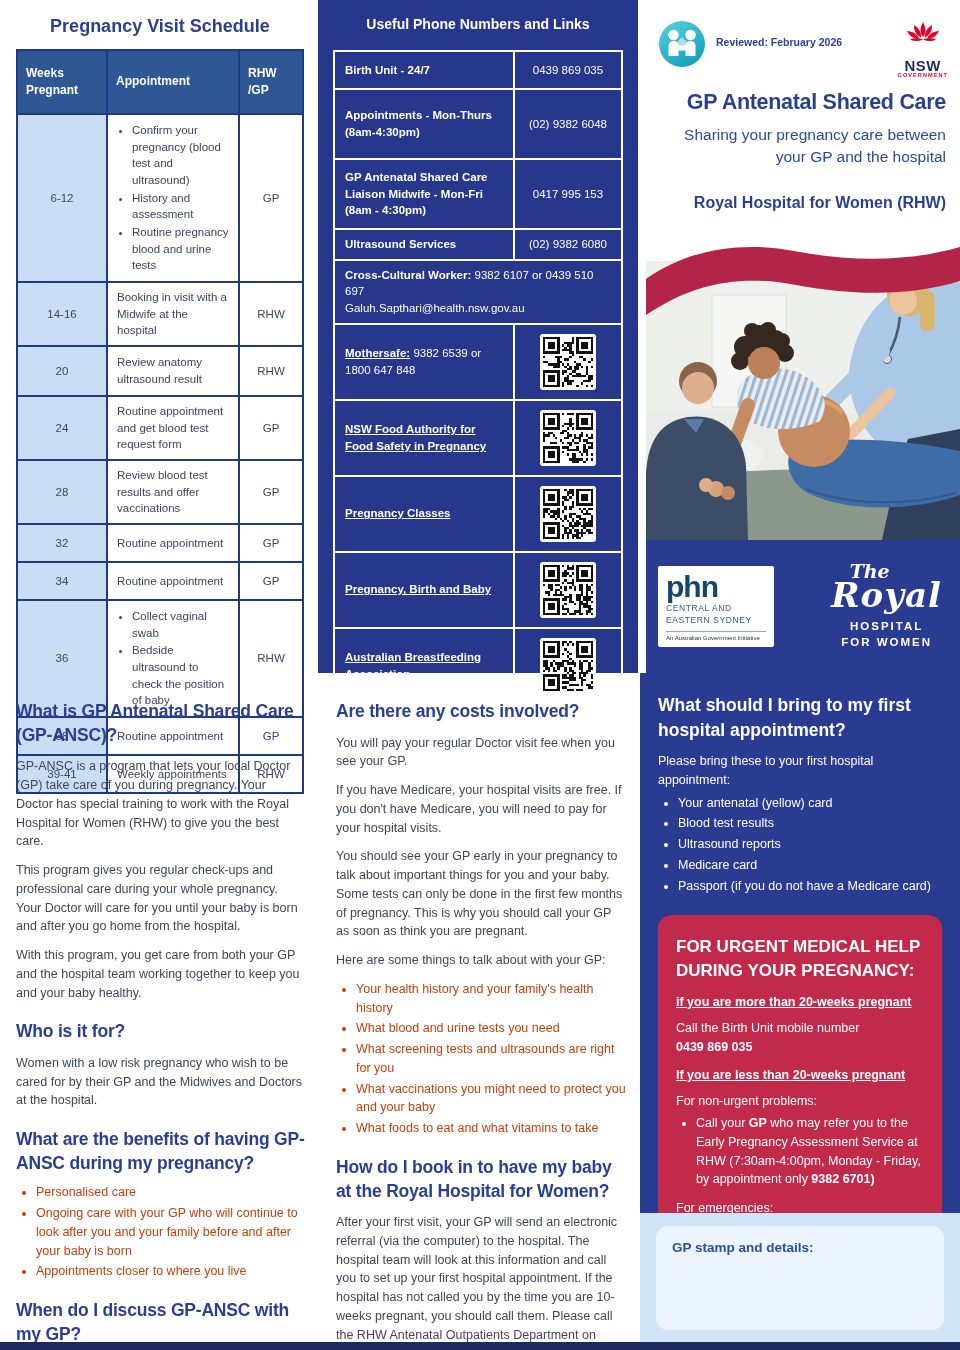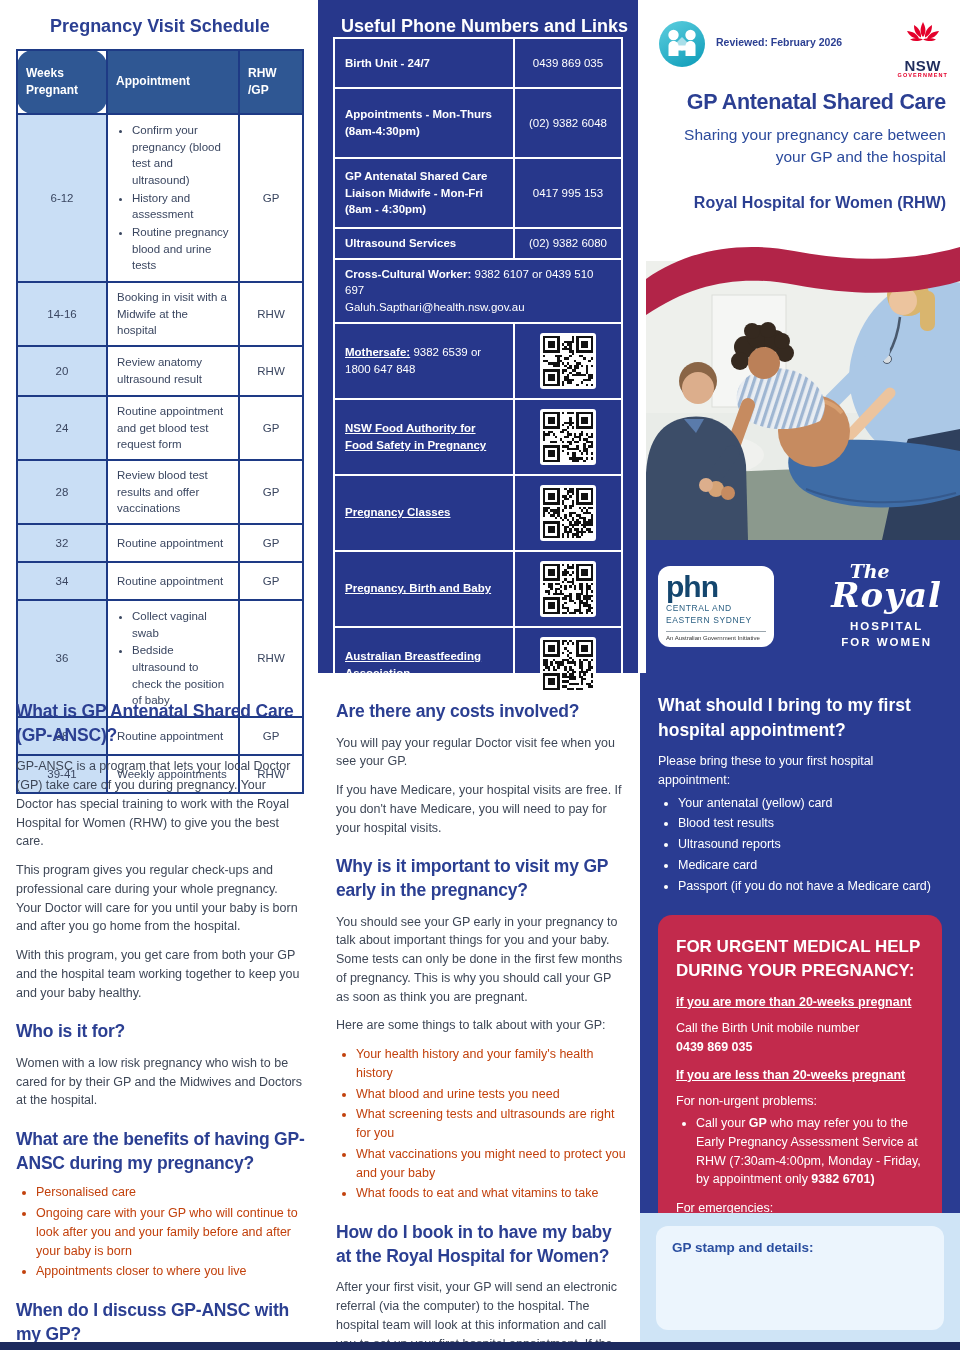--- a/index.html
+++ b/index.html
@@ -5,42 +5,42 @@
   html,body{margin:0;padding:0;background:#fff;}
   .page{position:relative;width:960px;height:1350px;background:#ffffff;overflow:hidden;
         font-family:"Liberation Sans",sans-serif;}
 
   
   .visit{position:absolute;left:16px;top:8px;width:288px;}
   .visit-title{font-size:18px;font-weight:bold;color:#2b3f92;text-align:center;margin:8px 0 12px;}
   .vtable{border-collapse:collapse;width:100%;table-layout:fixed;color:#3a4660;font-size:11.5px;line-height:1.45;}
   .vtable th,.vtable td{border:2px solid #1e3a85;vertical-align:middle;}
   .vtable th{background:#2f5793;color:#fff;font-size:12px;text-align:left;padding:6px 8px;height:50px;}
-  .vtable th.c1{width:72px;border-radius:16px;}.vtable th.c3{width:46px;}
+  .vtable th.c1{width:72px;}.vtable th.c3{width:46px;}
   .vtable td.wk{background:#c9def5;text-align:center;}
   .vtable td.ap{background:#fff;padding:6px 9px;}
   .vtable td.who{background:#fff;text-align:center;}
   .vtable ul{margin:0;padding-left:15px;}
   .vtable li{margin:1px 0;}
   .vtable tbody tr:nth-child(1){height:100px;}
   .vtable tbody tr:nth-child(2),.vtable tbody tr:nth-child(3){height:50px;}
   .vtable tbody tr:nth-child(4){height:52px;}
   .vtable tbody tr:nth-child(5){height:50px;}
   .vtable tbody tr:nth-child(6),.vtable tbody tr:nth-child(7){height:38px;}
   .vtable tbody tr:nth-child(8){height:66px;}
   .vtable tbody tr:nth-child(9),.vtable tbody tr:nth-child(10){height:38px;}
 
   
   .panel{position:absolute;left:318px;top:0;width:320px;height:673px;background:#27378b;color:#fff;}
-  .panel-title{font-size:18px;font-weight:bold;text-align:right;margin:16px 10px 0;}
+  .panel-title{font-size:14px;font-weight:bold;text-align:center;margin:16px 10px 18px;}
   .ptable{border-collapse:collapse;margin:0 auto;width:290px;font-size:11.5px;line-height:1.45;}
   .ptable td{border:2px solid #ffffff;padding:6px 10px;vertical-align:middle;}
   .ptable td.pl{width:158px;font-weight:bold;}
   .ptable td.pv{text-align:center;font-weight:normal;}
-  .ptable tr.r1{height:50px;}.ptable tr.r2{height:70px;}.ptable tr.r3{height:70px;}
+  .ptable tr.r1{height:38px;}.ptable tr.r2{height:70px;}.ptable tr.r3{height:70px;}
   .ptable tr.r4{height:30px;}.ptable tr.rx{height:50px;}.ptable tr.rl{height:64px;}
   .ptable .plink{font-weight:bold;text-decoration:underline;}
   .ptable .prest{font-weight:normal;}
   .qr{width:56px;height:56px;background:#fff;border-radius:3px;margin:3px auto;padding:3px;box-sizing:border-box;}
   .qr svg{display:block;width:100%;height:100%;shape-rendering:crispEdges;}
 
   
   .mast{position:absolute;left:646px;top:0;width:314px;height:673px;background:#fff;}
   .logo-row{position:absolute;top:20px;left:12px;right:12px;display:flex;align-items:flex-start;}
   .reviewed{font-size:10.5px;font-weight:bold;color:#2b3f92;margin:16px 0 0 10px;}
@@ -49,21 +49,21 @@
   .nsw-sub{font-size:5.5px;font-weight:bold;color:#e4002b;letter-spacing:1.1px;}
   .mast-title{position:absolute;top:90px;left:14px;right:14px;text-align:right;font-size:21.5px;
               letter-spacing:-0.3px;font-weight:bold;color:#2b3f92;white-space:nowrap;}
   .mast-sub{position:absolute;top:124px;left:36px;right:14px;text-align:right;font-size:15.5px;
             color:#2b4a9c;line-height:1.4;}
   .mast-hosp{position:absolute;top:194px;left:14px;right:14px;text-align:right;font-size:16px;
              font-weight:bold;color:#2b3f92;}
   .photo{position:absolute;top:233px;left:0;width:314px;height:307px;}
   .band{position:absolute;top:540px;left:0;right:0;height:133px;background:#2a3c92;
         display:flex;align-items:center;justify-content:space-between;padding:0 12px;box-sizing:border-box;}
-  .phn-card{width:116px;background:#fff;border-radius:12px;padding:8px 8px 6px;box-sizing:border-box;}
+  .phn-card{width:116px;background:#fff;border-radius:2px;padding:8px 8px 6px;box-sizing:border-box;}
   .phn-word{font-size:30px;font-weight:bold;color:#14466e;line-height:0.85;letter-spacing:-1px;}
   .phn-region{font-size:8.5px;color:#2a5f82;letter-spacing:0.6px;margin-top:4px;line-height:1.35;}
   .phn-sep{border-top:1px solid #9aa5ad;margin:5px 0 3px;}
   .phn-tag{font-size:6px;color:#333;}
   .royal{color:#fff;text-align:center;margin-right:6px;}
   .royal-script{font-family:"DejaVu Serif",serif;font-style:italic;font-weight:bold;line-height:0.9;}
   .royal-the{font-size:19px;display:block;margin-right:34px;}
   .royal-name{font-size:34px;display:block;letter-spacing:1px;}
   .royal-caps{font-size:11.5px;font-weight:bold;letter-spacing:2px;margin-top:8px;line-height:1.4;}
 
@@ -1444,21 +1444,20 @@
       <li>Appointments closer to where you live</li>
     </ul>
     <div class="h-sec">When do I discuss GP-ANSC with my GP?</div>
 
   </div>
 
   <div class="b-mid">
     <div class="h-sec first">Are there any costs involved?</div>
     <p class="body-p">You will pay your regular Doctor visit fee when you see your GP.</p>
     <p class="body-p">If you have Medicare, your hospital visits are free. If you don't have Medicare, you will need to pay for your hospital visits.</p>
-    <div class="h-sec">Why is it important to visit my GP early in the pregnancy?</div>
     <p class="body-p">You should see your GP early in your pregnancy to talk about important things for you and your baby. Some tests can only be done in the first few months of pregnancy. This is why you should call your GP as soon as think you are pregnant.</p>
     <p class="body-p">Here are some things to talk about with your GP:</p>
     <ul class="body-ul">
       <li>Your health history and your family's health history</li>
       <li>What blood and urine tests you need</li>
       <li>What screening tests and ultrasounds are right for you</li>
       <li>What vaccinations you might need to protect you and your baby</li>
       <li>What foods to eat and what vitamins to take</li>
     </ul>
     <div class="h-sec">How do I book in to have my baby at the Royal Hospital for Women?</div>

